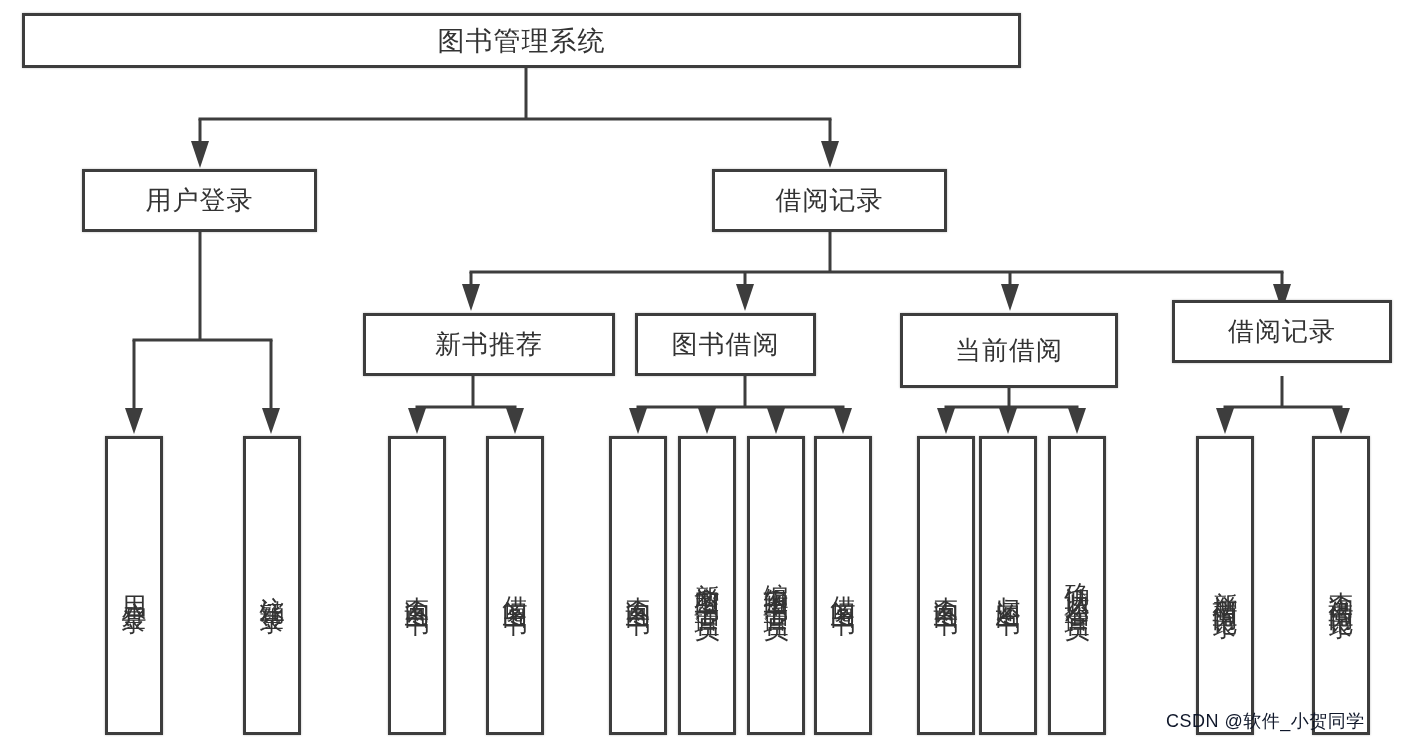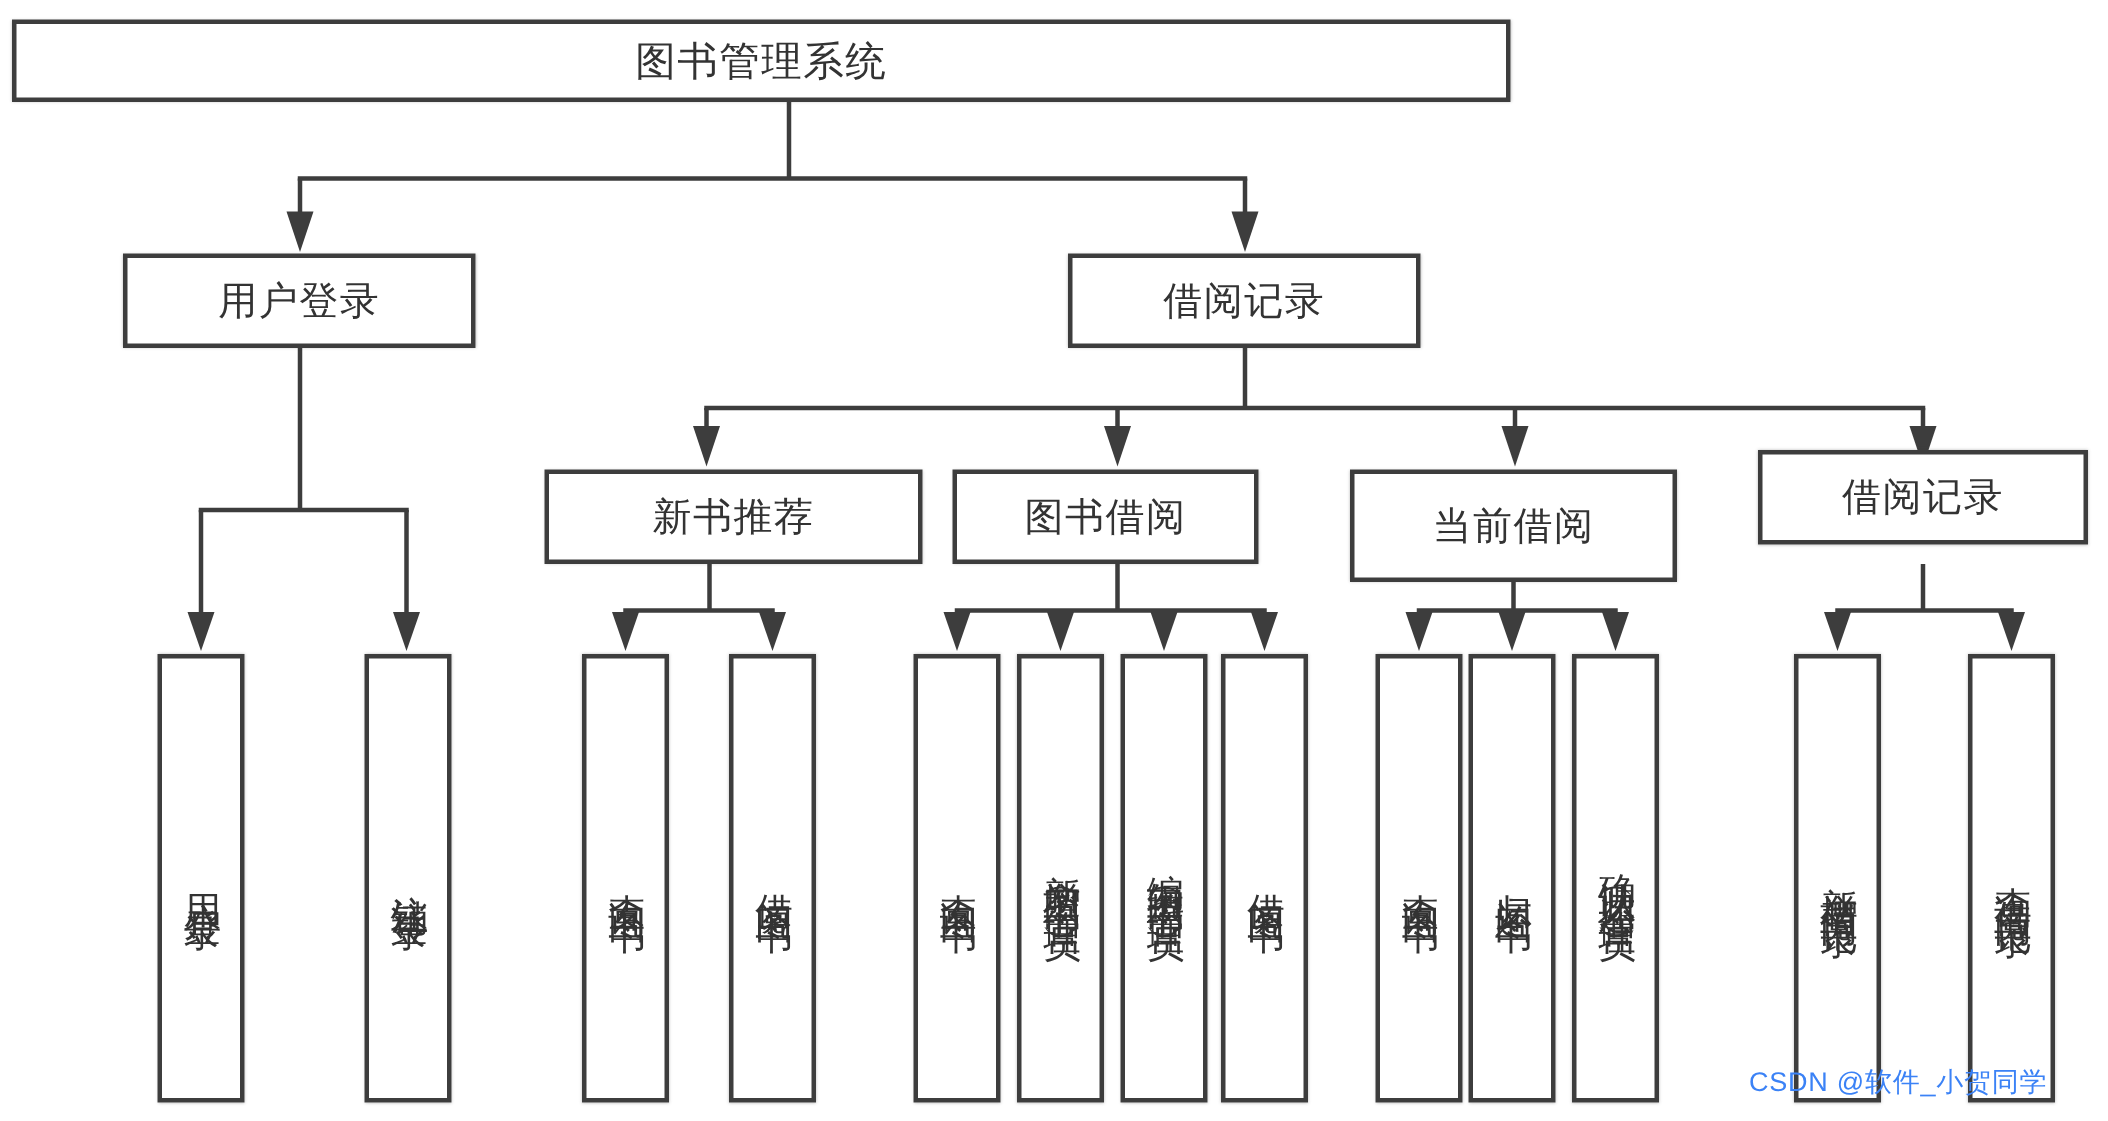--- a/index.html
+++ b/index.html
@@ -38,25 +38,25 @@
   .root-box { font-size: 27px; }
   .vbox {
     writing-mode: vertical-rl;
     text-orientation: upright;
     font-size: 25px;
     line-height: 1;
     letter-spacing: 5px;
     white-space: normal;
   }
   
-  .n-root        { left: 8px;   top: 13px;  width: 999px; height: 55px; }
+  .n-root        { left: 22px;   top: 13px;  width: 999px; height: 55px; }
   .n-user-login  { left: 82px;   top: 169px; width: 235px; height: 63px; }
   .n-book-mgmt   { left: 712px;  top: 169px; width: 235px; height: 63px; }
   .n-sec0 { left: 363px;  top: 313px; width: 252px; height: 63px; }
-  .n-sec1 { left: 635px;  top: 313px; width: 204px; height: 63px; }
+  .n-sec1 { left: 635px;  top: 313px; width: 181px; height: 63px; }
   .n-sec2 { left: 900px;  top: 313px; width: 218px; height: 75px; }
   .n-sec3 { left: 1172px; top: 300px; width: 220px; height: 63px; }
   .leaf { top: 436px; width: 58px; height: 299px; }
   .l-a0 { left: 105px; }
   .l-a1 { left: 243px; }
   .l-b0 { left: 388px; }
   .l-b1 { left: 486px; }
   .l-c0 { left: 609px; }
   .l-c1 { left: 678px; }
   .l-c2 { left: 747px; }
@@ -65,21 +65,21 @@
   .l-d1 { left: 979px; }
   .l-d2 { left: 1048px; }
   .l-e0 { left: 1196px; }
   .l-e1 { left: 1312px; }
   #watermark {
     position: absolute;
     left: 1166px;
     top: 709px;
     z-index: 3;
     font-size: 18px;
-    color: #3b82f6;
+    color: #0f172a;
     letter-spacing: 0.5px;
     white-space: nowrap;
   }
 </style>
 </head>
 <body>
 
 <div id="canvas">
 
   <svg id="connectors" viewBox="0 0 1405 747" xmlns="http://www.w3.org/2000/svg">

